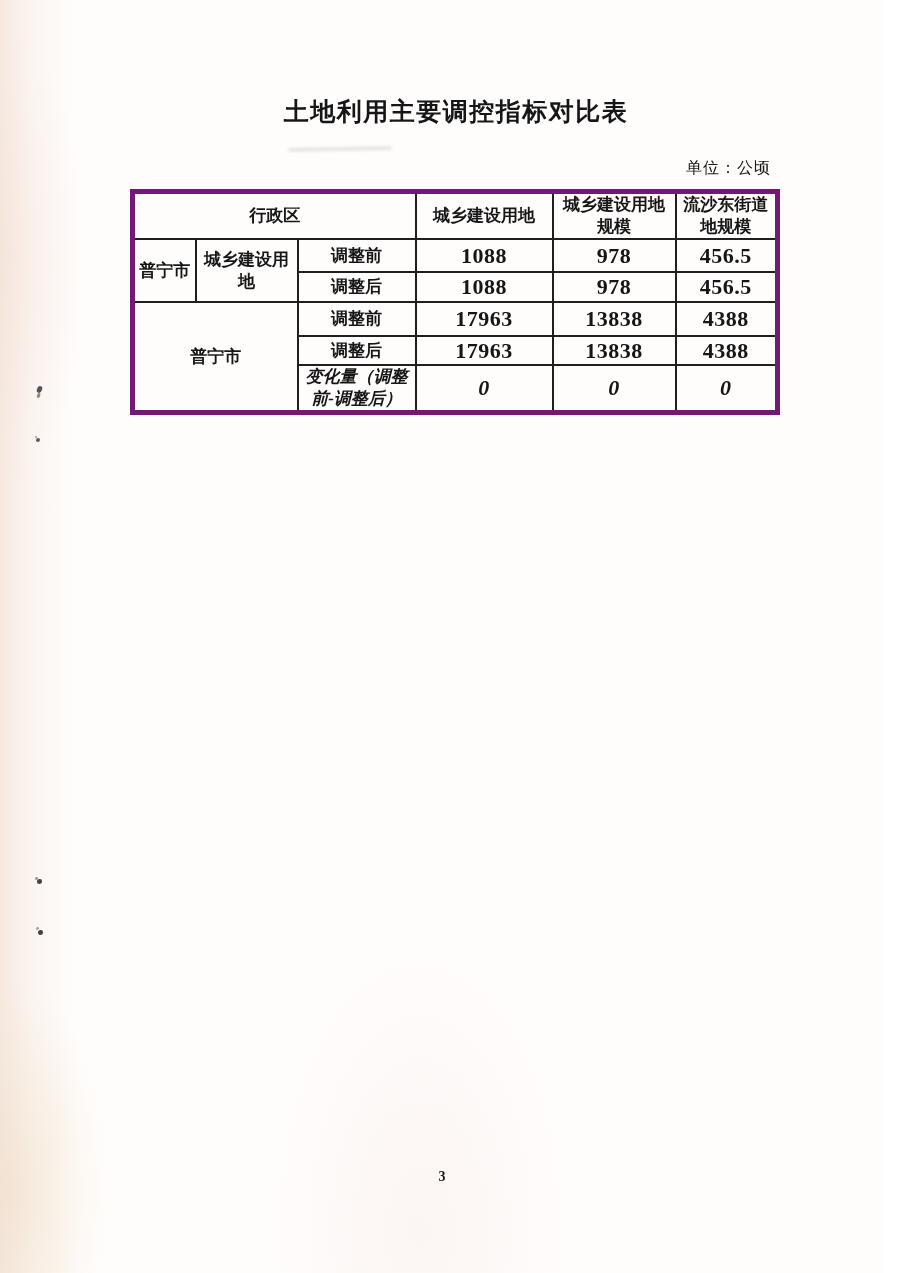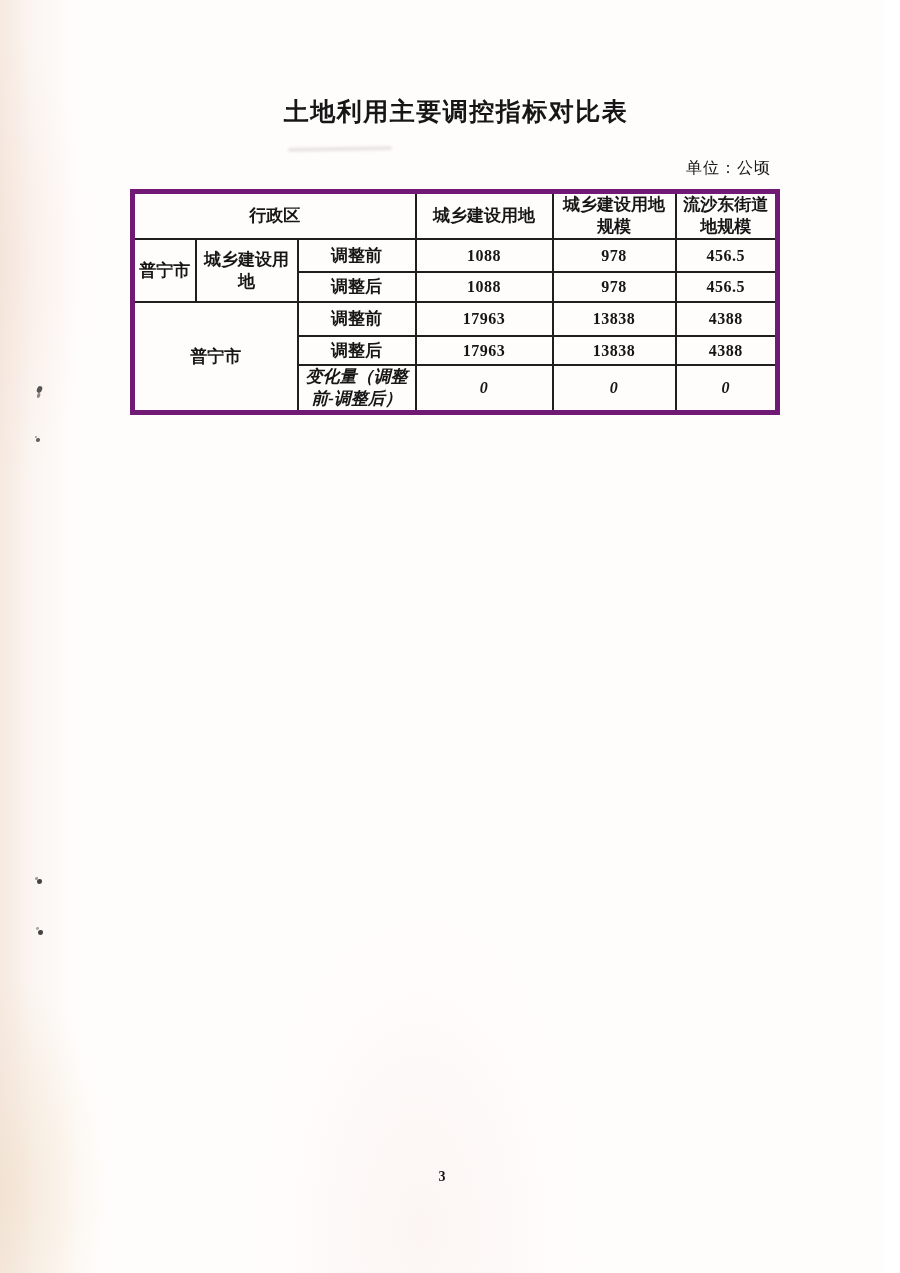--- a/index.html
+++ b/index.html
@@ -54,21 +54,21 @@
     border:2px solid #1f1f1f;
     text-align:center;
     vertical-align:middle;
     font-weight:700;
     font-size:17px;
     line-height:22px;
     padding:0 2px;
     white-space:pre-line;
   }
   .ctrl-table .num{
-    font-size:16px;
+    font-size:22px;
     letter-spacing:0.5px;
   }
   tr.rh{height:46px;}
   tr.r1{height:33px;}
   tr.r2{height:30px;}
   tr.r3{height:34px;}
   tr.r4{height:29px;}
   tr.r5{height:46px;font-style:italic;}
   .page-number{
     position:absolute;left:434px;top:1169px;width:16px;

